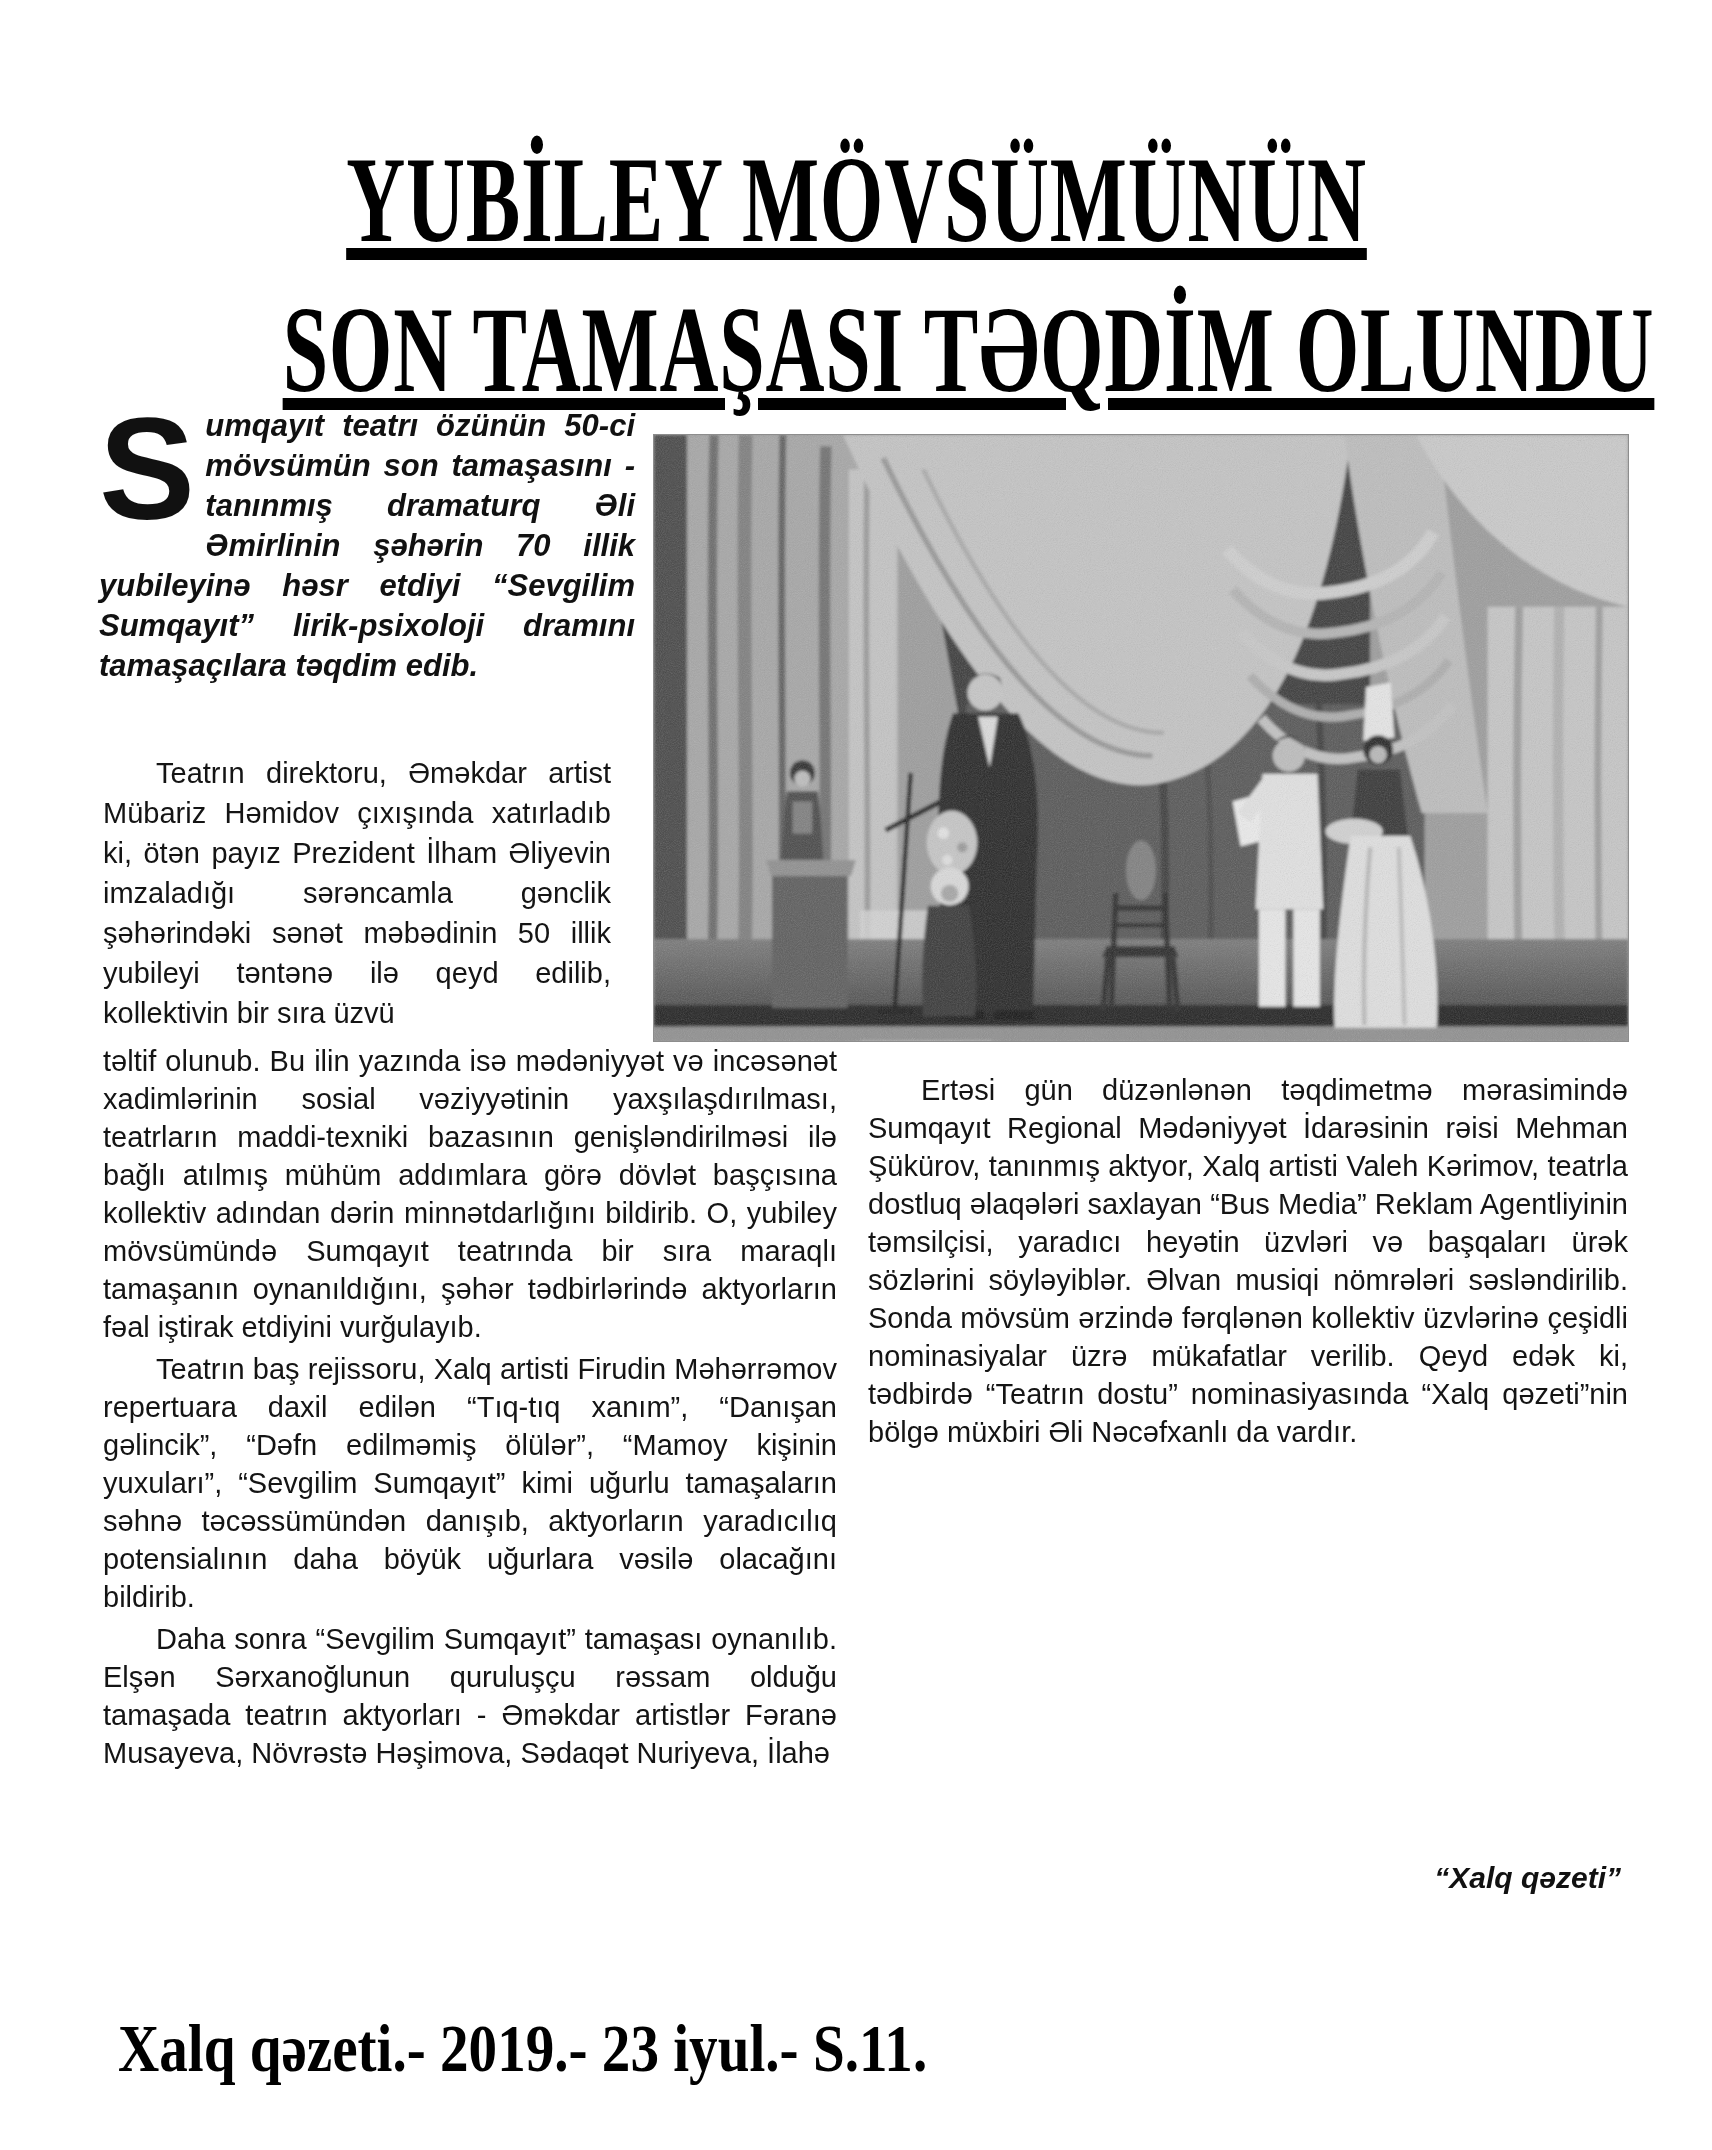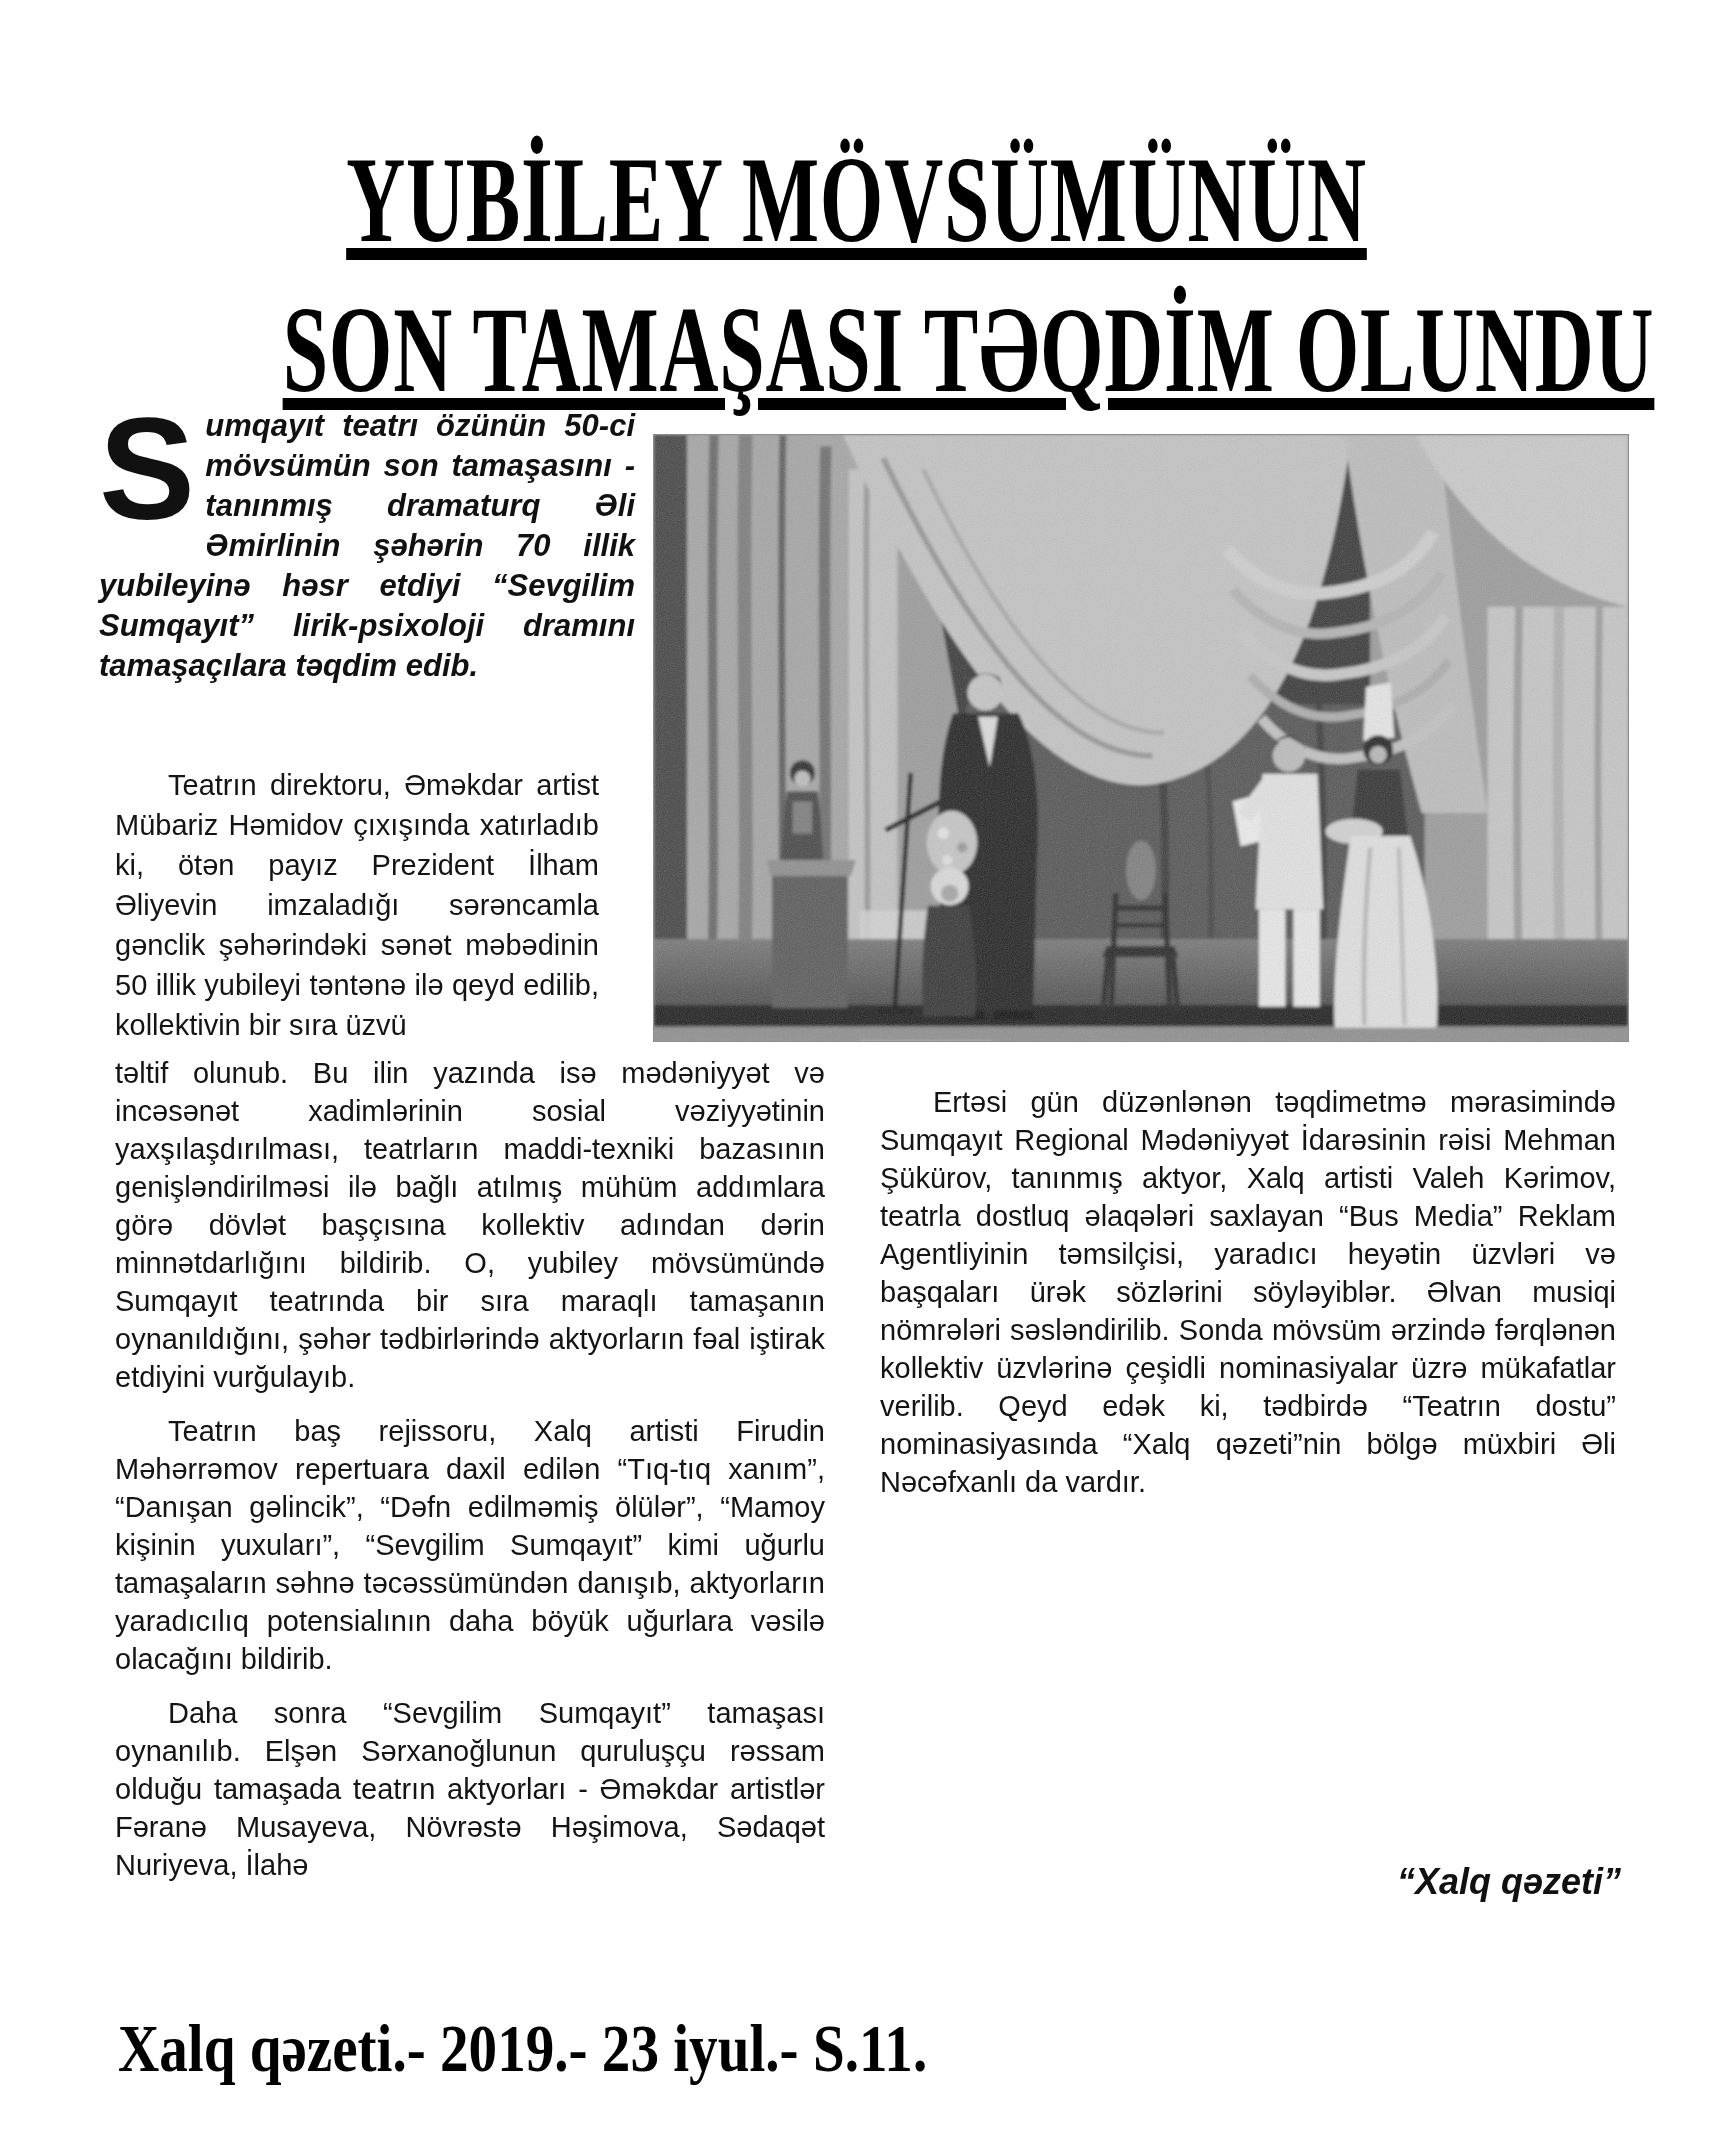--- a/index.html
+++ b/index.html
@@ -24,29 +24,29 @@
   .dropcap{float:left;font-weight:bold;font-size:144px;line-height:0.78;
            margin:8px 10.3px 0 0;font-style:normal;}
 
   
   .photo{position:absolute;left:653px;top:434px;width:974px;height:606px;
          border:1.7px solid #8d8d8d;box-sizing:content-box;background:#9a9a9a;}
   .photo svg{display:block;width:100%;height:100%;}
 
   
   .col{position:absolute;text-align:justify;font-size:29px;color:#141414;}
-  .col p{margin:16px;}
+  .col p{margin:4px;}
   .col p.ind{text-indent:53px;}
   .col-narrow{left:99px;top:749px;width:516px;line-height:40px;}
   .col-left{left:99px;top:1038px;width:742px;line-height:38px;}
   .col-right{left:864px;top:1067px;width:768px;line-height:38px;}
 
   .signature{position:absolute;left:864px;top:1861px;width:757px;
              text-align:right;font-weight:bold;font-style:italic;
-             font-size:36px;color:#111;}
+             font-size:30px;color:#111;}
 
   
   .citation{position:absolute;left:118px;top:2011px;
             font-family:"Liberation Serif","DejaVu Serif",serif;
             font-weight:bold;font-size:68px;line-height:75px;white-space:nowrap;
             transform:scaleX(0.84);transform-origin:0 50%;color:#000;}
 </style>
 </head>
 <body>
 

